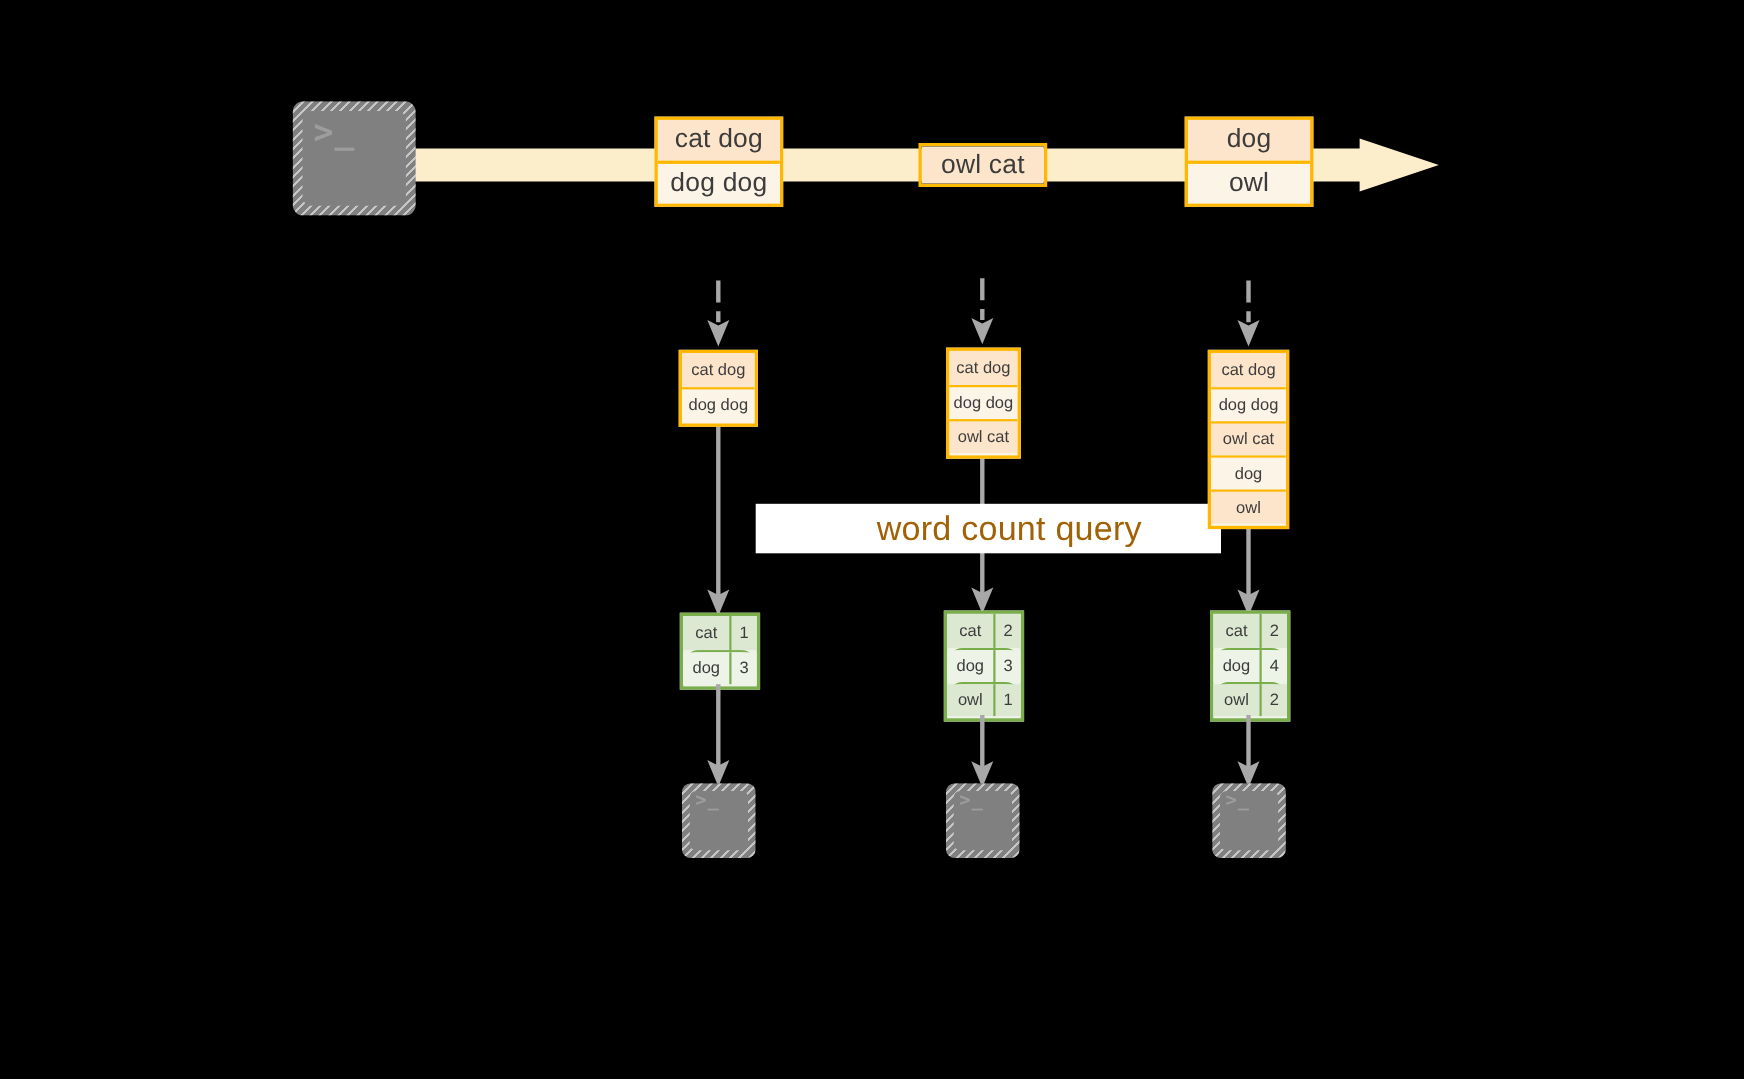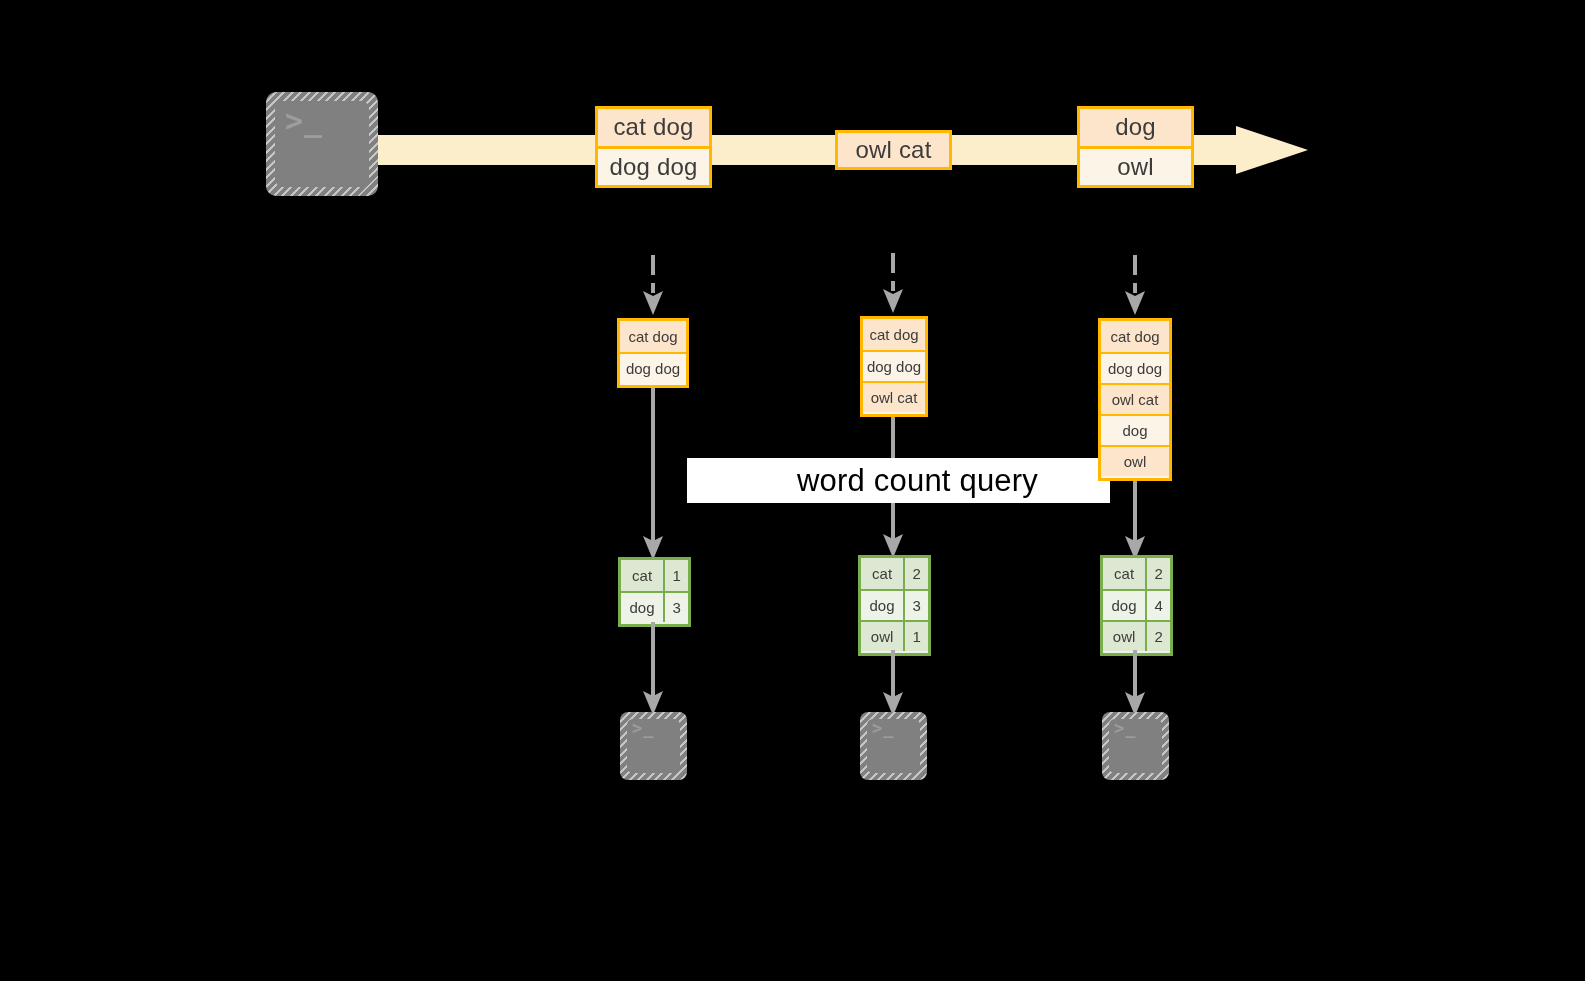--- a/index.html
+++ b/index.html
@@ -130,20 +130,21 @@
     border: 3px solid #7aad4c;
     background: #eef3e8;
     display: flex;
     flex-direction: column;
     overflow: hidden;
   }
   .result .rrow {
     display: flex;
     height: 31px;
     box-sizing: border-box;
+    border-radius: 14px;
   }
   .result .rrow + .rrow { border-top: 2px solid #7aad4c; }
   .result .word,
   .result .count {
     box-sizing: border-box;
     display: flex;
     align-items: center;
     justify-content: center;
     font-size: 15px;
     color: #3c3c3c;
@@ -168,21 +169,21 @@
     top: 458px;
     width: 423px;
     height: 45px;
     background: #ffffff;
     display: flex;
     align-items: center;
     justify-content: center;
   }
   #query-band .label {
     font-size: 31px;
-    color: #000000;
+    color: #a16207;
     letter-spacing: 0.2px;
     white-space: nowrap;
     padding-left: 38px;
   }
 </style>
 </head>
 <body>
 
 <div id="stage">
 

